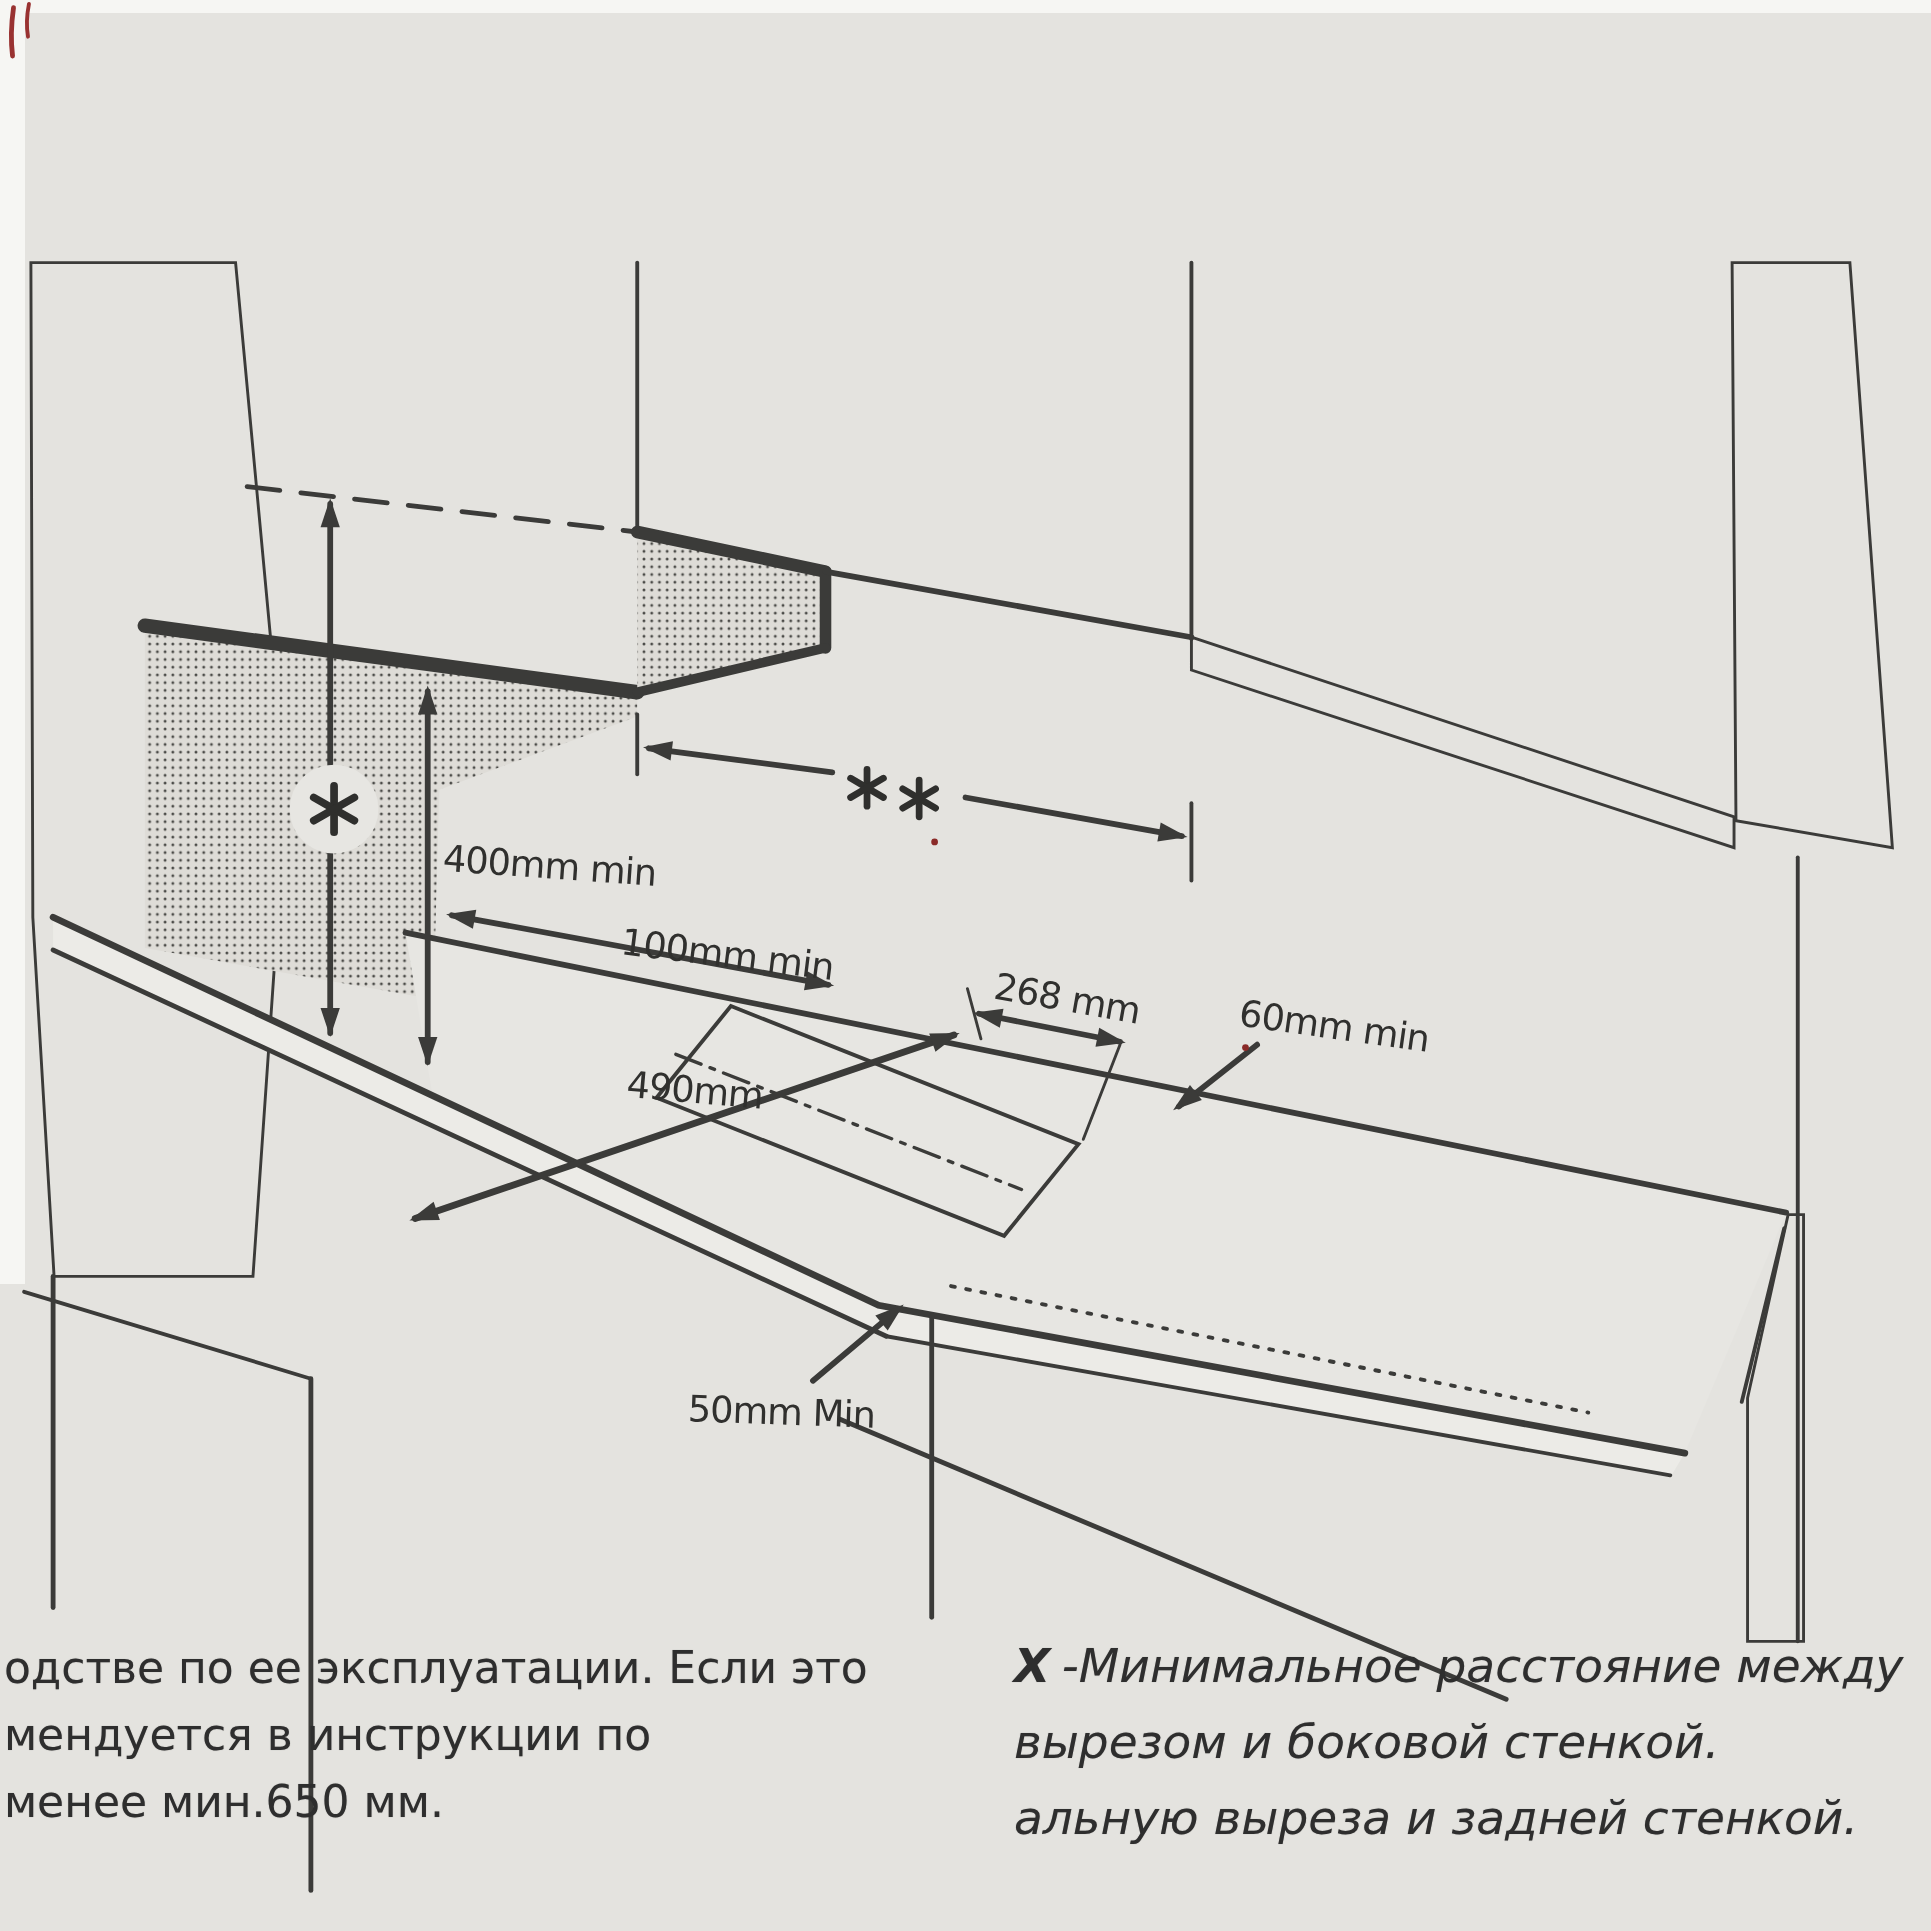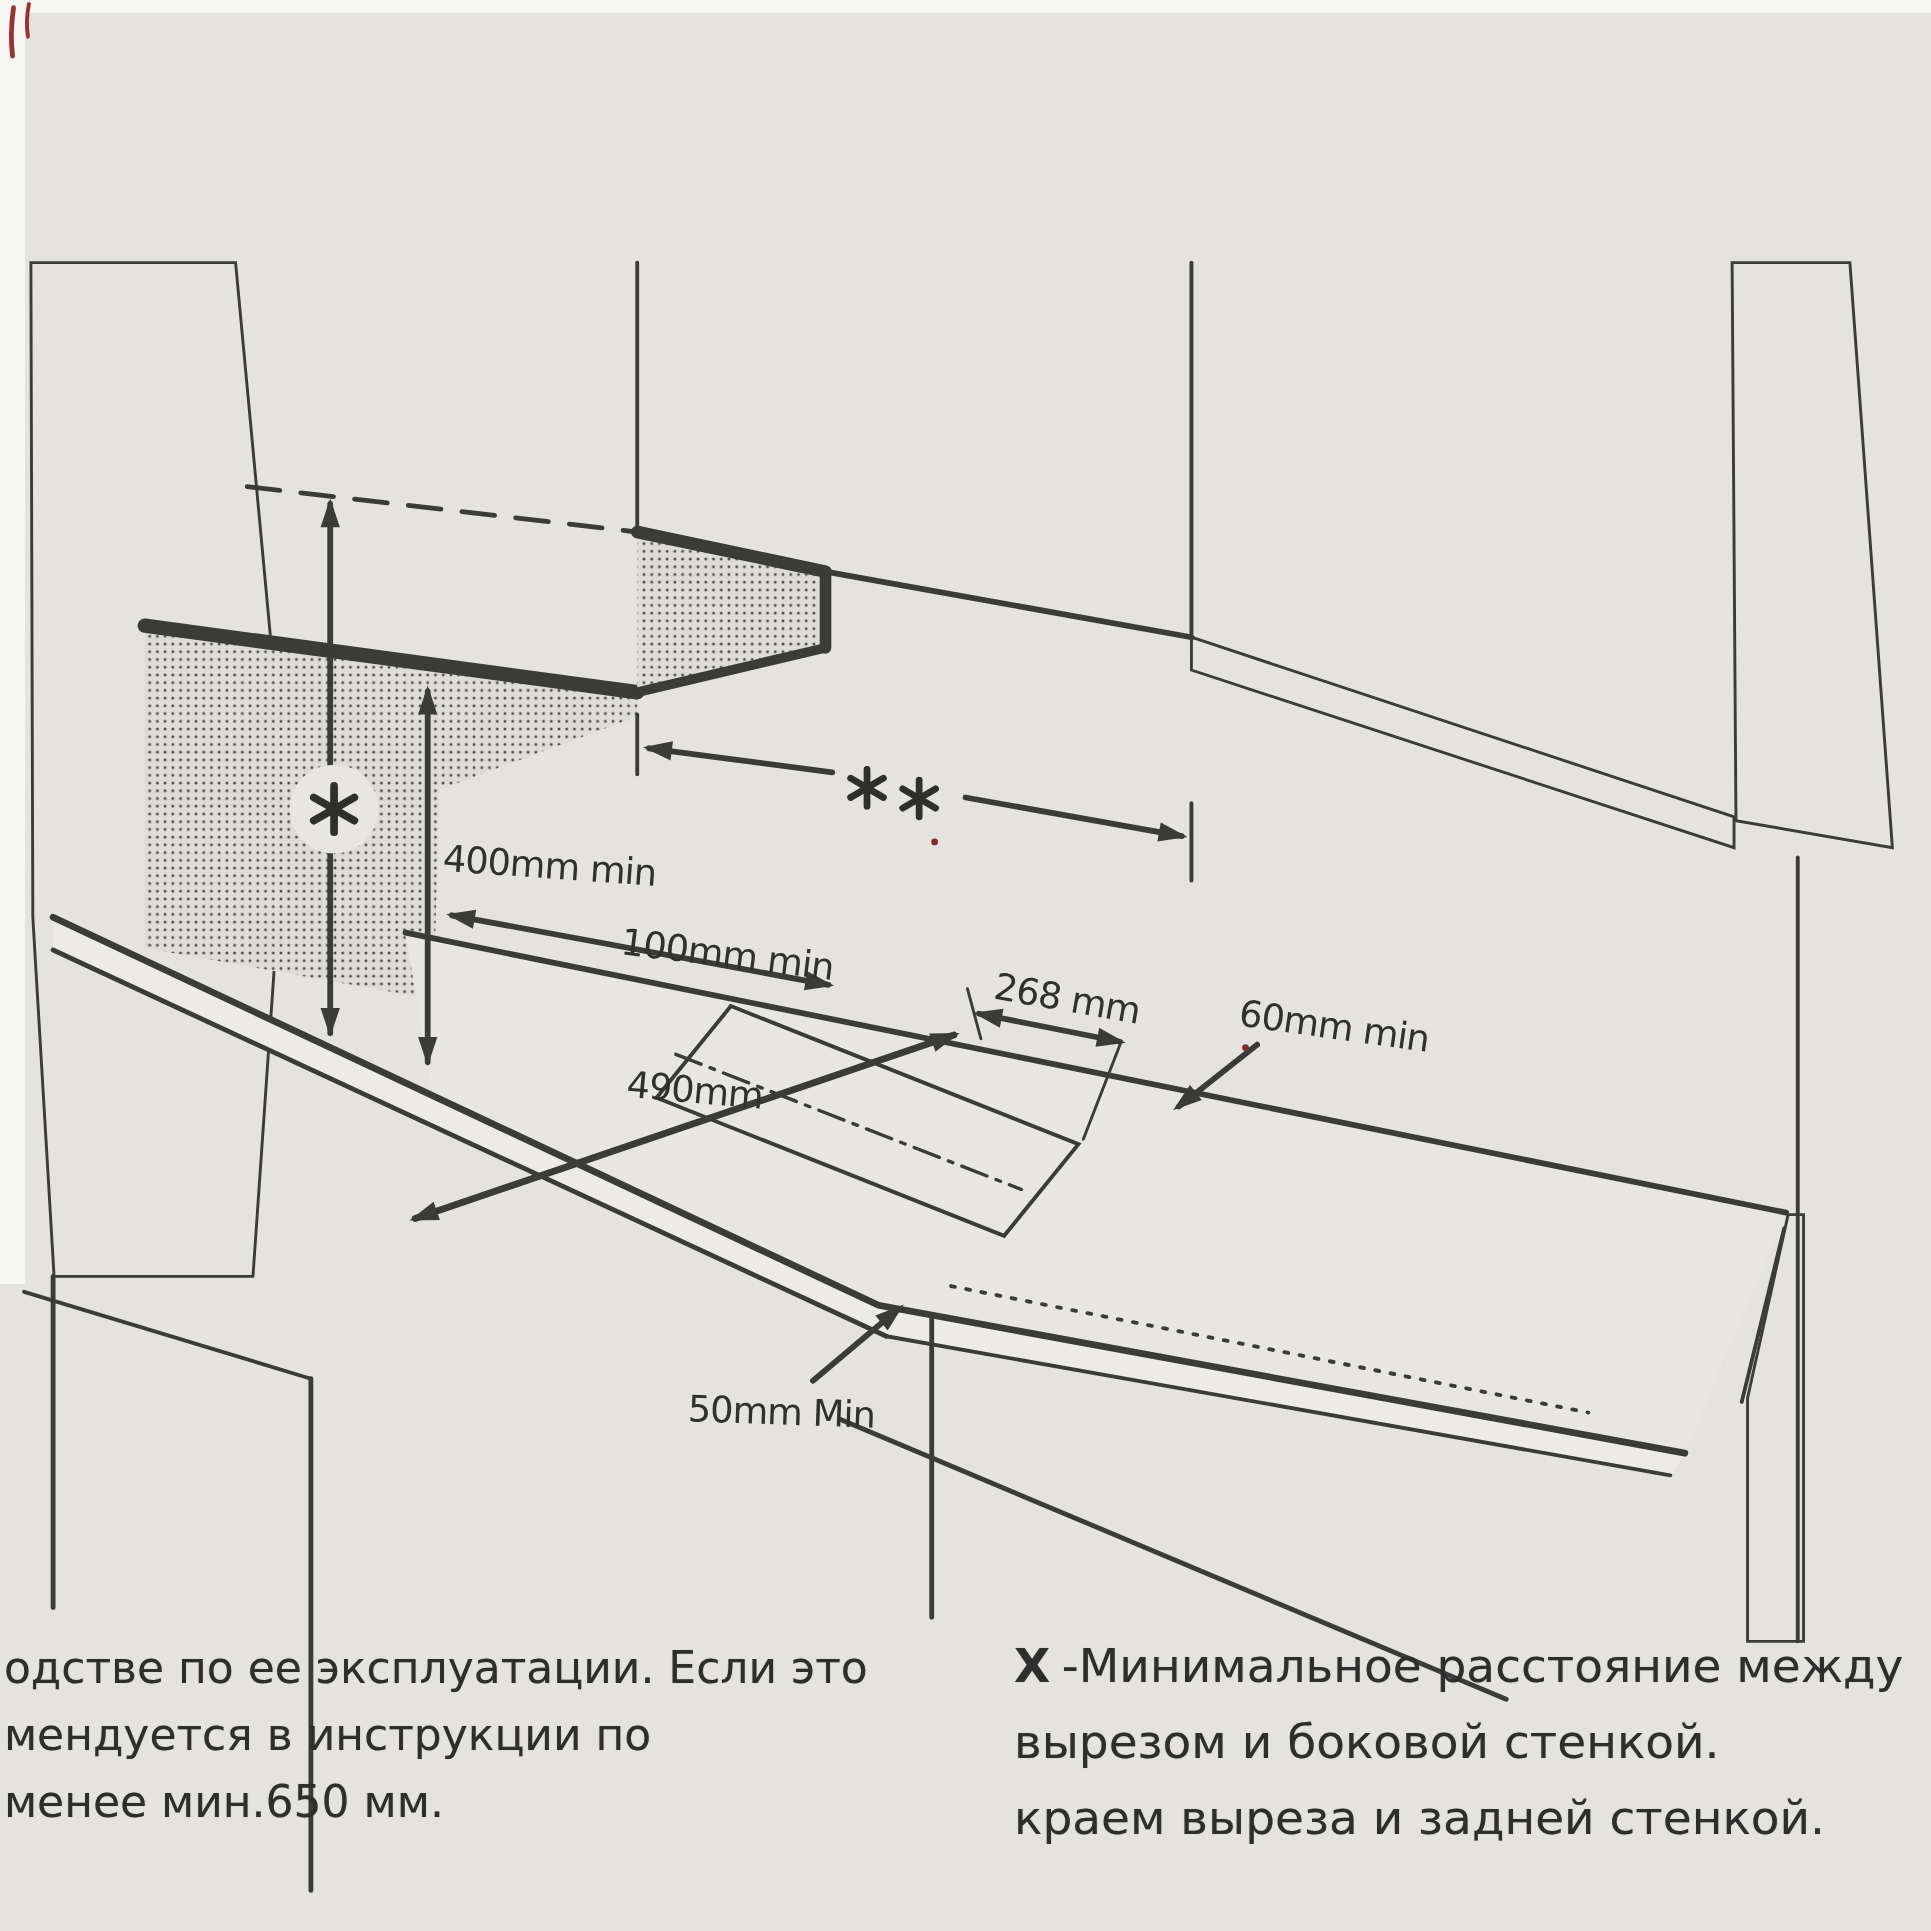--- a/index.html
+++ b/index.html
@@ -12,21 +12,21 @@
   svg{position:absolute;left:0;top:0;}
   svg text{fill:#30302e;}
   .dl{font-size:38px;letter-spacing:-1px;}
   .ln{stroke:#3b3b39;fill:none;stroke-linecap:round;}
   .ah{fill:#3b3b39;stroke:none;}
   
   .note{position:absolute;color:#2e2e2e;white-space:nowrap;
         text-shadow:0 0 1px rgba(40,40,40,.35);}
   .note-left{left:3.9px;top:1634px;font-size:44px;line-height:67px;}
   .note-right{left:1014px;top:1628px;font-size:47px;line-height:76px;}
-  .note-right .row{display:block;}
+  .note-right .row{display:block;font-style:italic;}
   .xy{font-weight:bold;margin-right:11.6px;}
   .paper-edge{position:absolute;background:#f6f6f3;}
   .edge-left{left:0;top:0;width:25px;height:1284px;}
   .edge-top{left:0;top:0;width:1931px;height:12.6px;}
 </style>
 </head>
 <body>
 
 <div id="stage">
 
@@ -180,17 +180,17 @@
 
   <div class="note note-left">
     <div>одстве по ее эксплуатации. Если это</div>
     <div>мендуется в инструкции по</div>
     <div>менее мин.650 мм.</div>
   </div>
 
   <div class="note note-right">
     <span class="row"><span class="xy">X</span><span>-Минимальное расстояние между</span></span>
     <span class="row"><span>вырезом и боковой стенкой.</span></span>
-    <span class="row"><span>краем выреза и задней стенкой.</span></span>
+    <span class="row"><span>альную выреза и задней стенкой.</span></span>
   </div>
 
 </div>
 
 
 </body></html>

